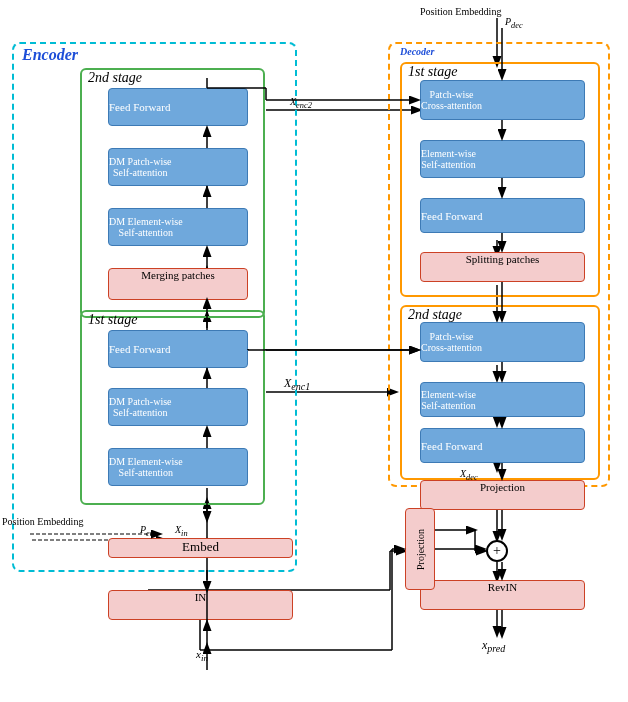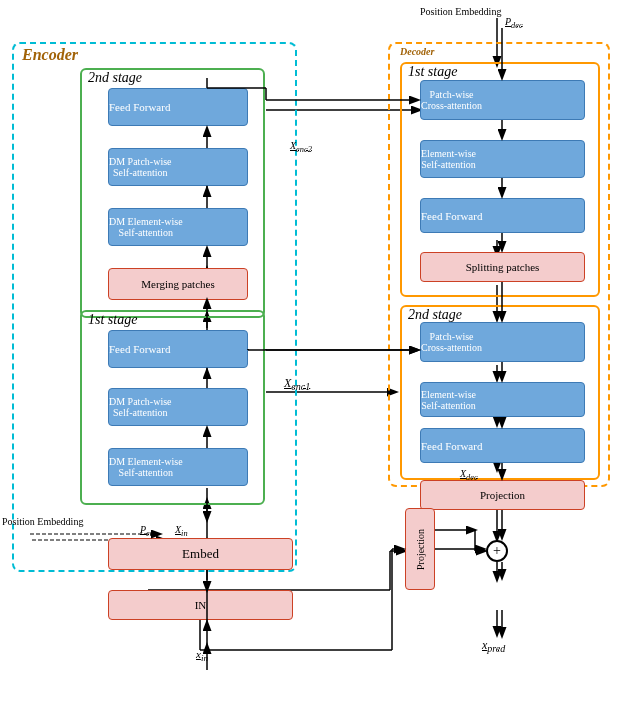--- a/index.html
+++ b/index.html
@@ -32,21 +32,20 @@
     }
     
     .box-red {
       background: #f4cccc;
       border: 1.5px solid #cc4125;
       border-radius: 4px;
       text-align: center;
       color: #000;
       font-size: 11px;
       display: flex;
-      align-items: center;
       justify-content: center;
       position: absolute;
     }
     
     .encoder-border {
       position: absolute;
       border: 2px dashed #00bcd4;
       border-radius: 8px;
     }
     .encoder-inner {
@@ -65,28 +64,27 @@
       border-radius: 6px;
     }
     .label {
       position: absolute;
       font-size: 11px;
       color: #000;
     }
     .label-italic {
       position: absolute;
       font-size: 12px;
-      color: #a16207;
+      color: #1d4ed8;
       font-style: italic;
     }
     .label-math {
       position: absolute;
       font-size: 11px;
       font-style: italic;
-      text-decoration: underline;
     }
     svg.arrows {
       position: absolute;
       top: 0; left: 0;
       width: 628px;
       height: 702px;
       pointer-events: none;
     }
     .stage-label {
       position: absolute;
@@ -230,21 +228,21 @@
   </div>
 
   <div class="box-blue" style="left:108px; top:448px; width:140px; height:38px; font-size:10px;">
     <span>DM Element-wise<br>Self-attention</span>
   </div>
 
   <div class="label" style="left:2px; top:516px; font-size:10px;">Position Embedding</div>
   <div class="label-math" style="left:140px; top:524px; font-size:10px; font-style:italic;">P<sub>enc</sub></div>
   <div class="label-math" style="left:175px; top:524px; font-size:10px; font-style:italic;">X<sub>in</sub></div>
 
-  <div class="box-red" style="left:108px; top:538px; width:185px; height:32px; font-size:13px;">
+  <div class="box-red" style="left:108px; top:538px; width:185px; height:20px; font-size:13px;">
     <span>Embed</span>
   </div>
 
   <div class="box-red" style="left:108px; top:590px; width:185px; height:30px; font-size:11px;">
     <span>IN</span>
   </div>
 
   <div class="label-math" style="left:196px; top:648px; font-size:11px; font-style:italic;">x<sub>in</sub></div>
 
   <div class="decoder-border" style="left:388px; top:42px; width:222px; height:445px;"></div>
@@ -291,30 +289,33 @@
   </div>
 
   <div class="label-math" style="left:460px; top:468px; font-size:10px; font-style:italic;">X<sub>dec</sub></div>
 
   <div class="box-red" style="left:420px; top:480px; width:165px; height:30px; font-size:11px;">
     <span>Projection</span>
   </div>
 
   <div class="sum-circle" style="left:486px; top:540px;">+</div>
 
+  <div class="box-red" style="left:420px; top:580px; width:165px; height:30px; font-size:11px;">
+    <span>RevIN</span>
+  </div>
 
   <div class="label-math" style="left:482px; top:638px; font-size:12px; font-style:italic;">x<sub>pred</sub></div>
 
   <div class="rotated-box" style="left:405px; top:508px; width:30px; height:82px; font-size:10px;">
     <span>Projection</span>
   </div>
 
   <div class="label-math" style="left:284px; top:376px; font-size:12px; font-style:italic;">X<sub>enc1</sub></div>
 
-  <div class="label-math" style="left:290px; top:96px; font-size:10px; font-style:italic;margin-top:44px;">X<sub>enc2</sub></div>
+  <div class="label-math" style="left:290px; top:96px; font-size:10px; font-style:italic;">X<sub>enc2</sub></div>
 
   <svg style="position:absolute;top:0;left:0;width:628px;height:702px;pointer-events:none;">
     <defs>
       <marker id="arrowhead" markerWidth="8" markerHeight="6" refX="6" refY="3" orient="auto">
         <polygon points="0 0, 8 3, 0 6" fill="#000"></polygon>
       </marker>
     </defs>
 
     <line x1="207" y1="645" x2="207" y2="622" stroke="#000" stroke-width="1.5" marker-end="url(#arrowhead)"></line>
 

